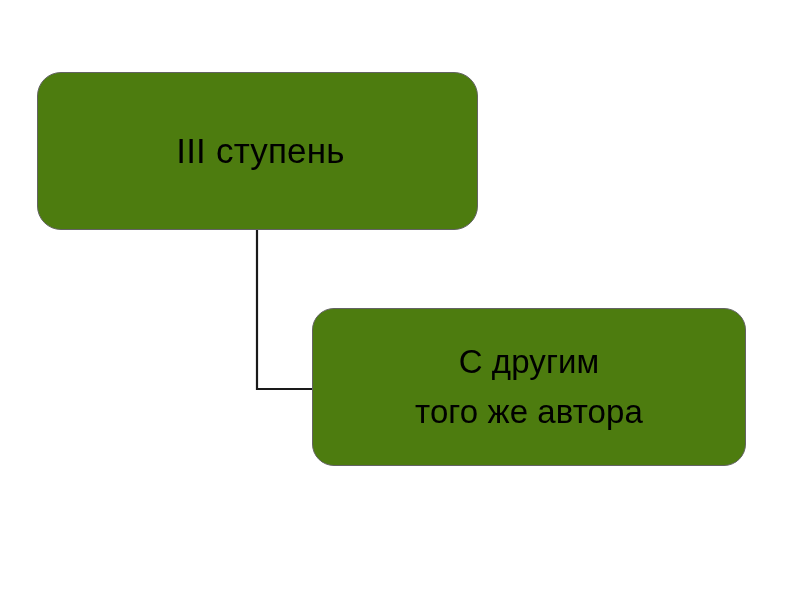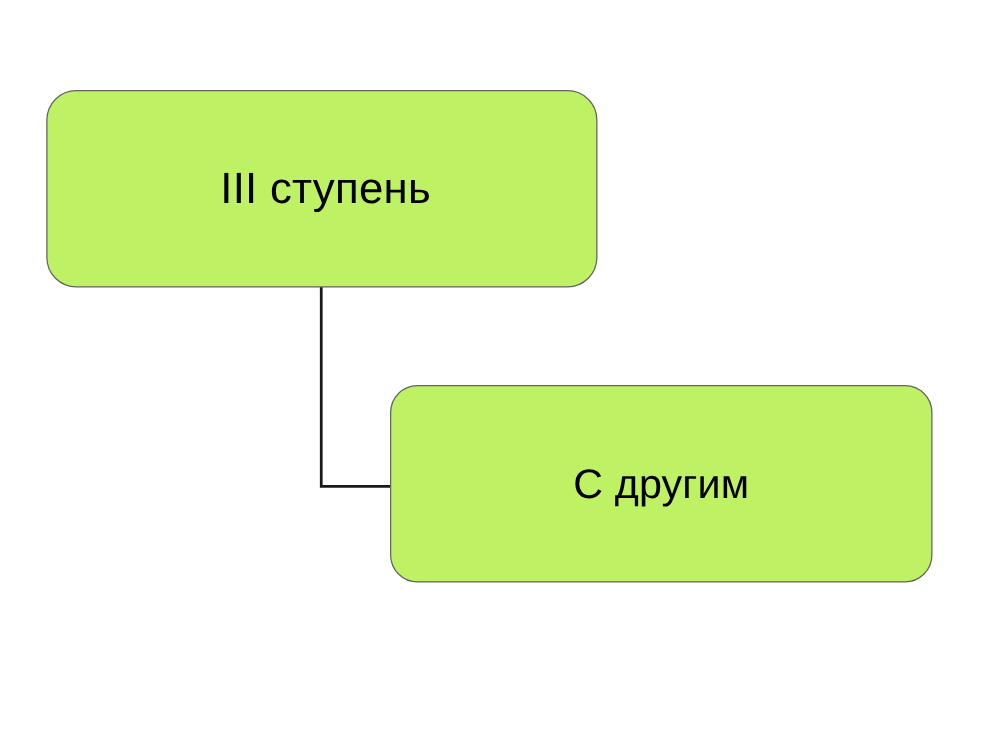--- a/index.html
+++ b/index.html
@@ -27,21 +27,21 @@
     width: 800px;
     height: 600px;
     z-index: 1;
     pointer-events: none;
   }
 
   
   .node-box {
     position: absolute;
     box-sizing: border-box;
-    background: #bef264;
+    background: #4d7c0f;
     border: 1.4px solid #636363;
     border-radius: 22px;
     z-index: 2;
     display: flex;
     flex-direction: column;
     justify-content: center;
     align-items: center;
     color: #000000;
     -webkit-font-smoothing: none;
   }
@@ -89,15 +89,16 @@
   <svg id="connector-layer" viewBox="0 0 800 600" width="800" height="600" xmlns="http://www.w3.org/2000/svg">
     <path id="connector-stage-to-comparison" fill="none" stroke="#1a1a1a" stroke-width="2.2" stroke-linecap="butt" stroke-linejoin="miter" d="M 257 229 L 257 389 L 330 389"></path>
   </svg>
 
   <div id="node-stage" class="node-box">
     <span class="node-line">III ступень</span>
   </div>
 
   <div id="node-comparison" class="node-box">
     <span class="node-line">С другим</span>
+    <span class="node-line">того же автора</span>
   </div>
 
 </div>
 
 </body></html>

